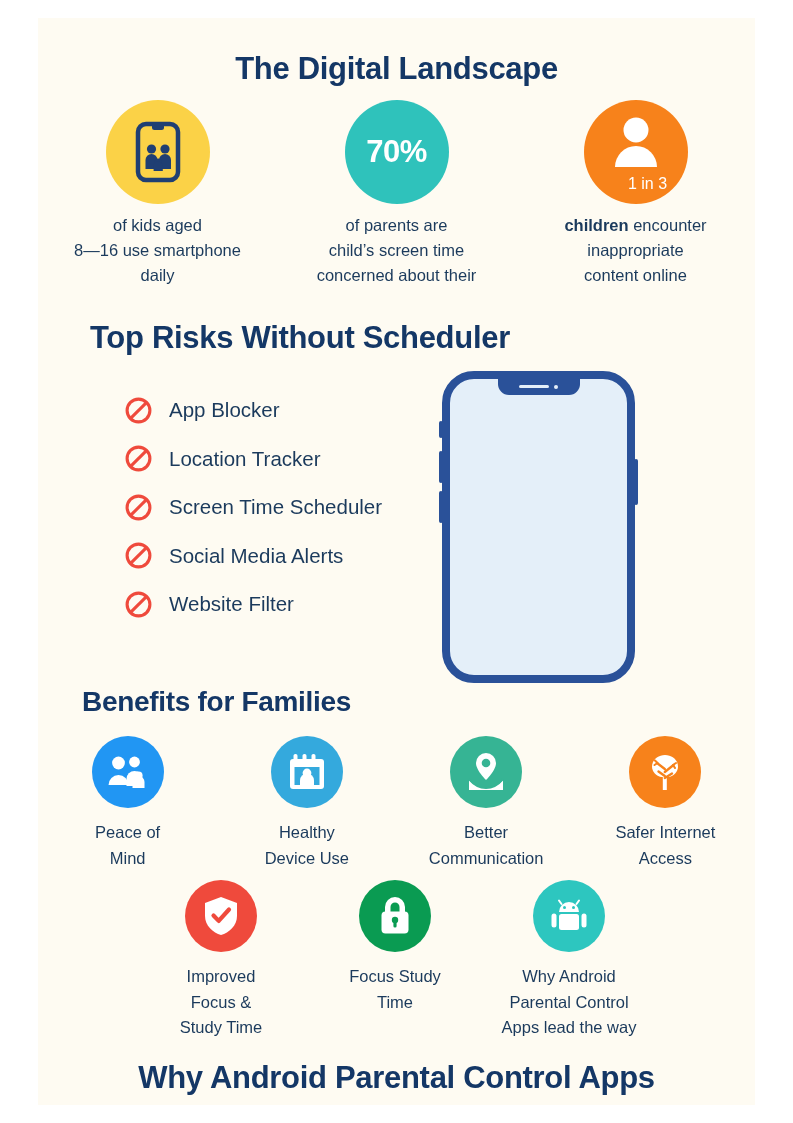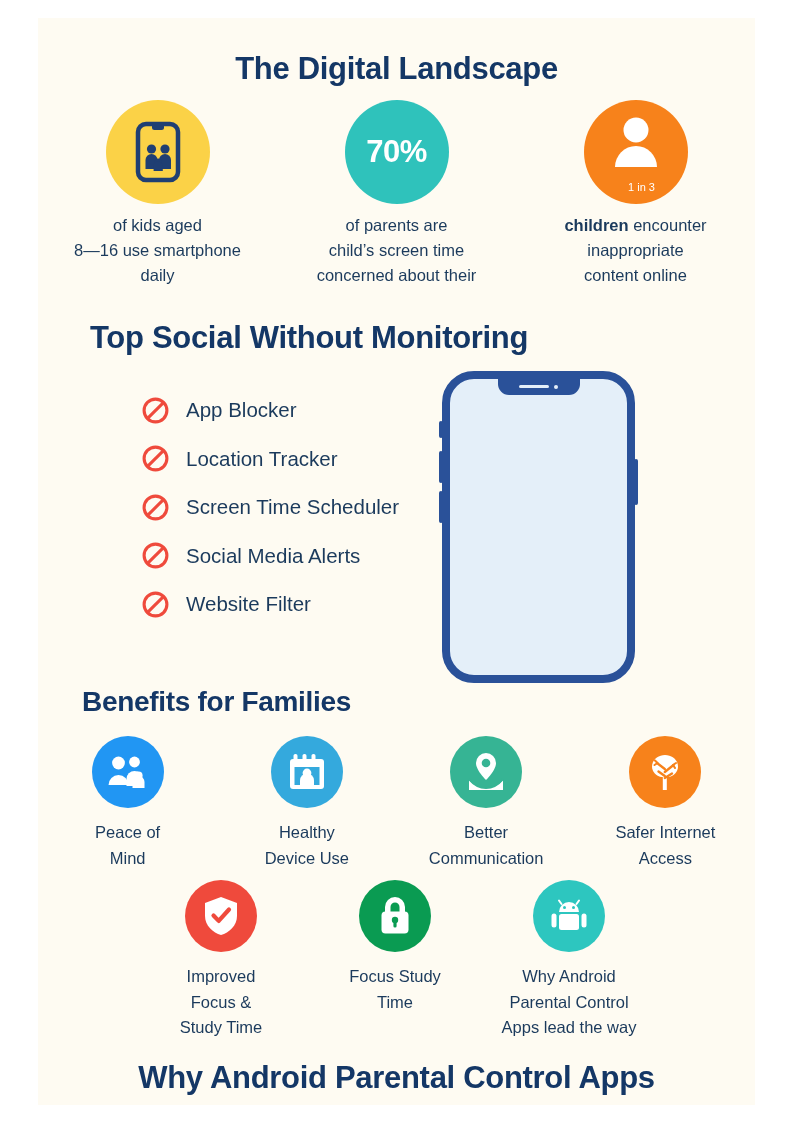--- a/index.html
+++ b/index.html
@@ -59,27 +59,27 @@
   .stat-caption {
     margin-top: 9px;
     text-align: center;
     color: #1b3a5c;
     font-size: 16.5px;
     line-height: 1.5;
   }
   .stat-caption b { font-weight: bold; }
   .pct-text { color: #ffffff; font-size: 31px; font-weight: bold; letter-spacing: -0.5px; }
   .one-in-three {
-    position: absolute; bottom: 11px; left: 6px; width: 100%;
-    text-align: center; color: #ffffff; font-size: 11px; font-weight: 500; margin-top: 8px;
+    position: absolute; bottom: 11px; left: 12px; width: 100%;
+    text-align: center; color: #ffffff; font-size: 16px; font-weight: 500; margin-top: 8px;
   }
 
   
   #risks-list {
-    position: absolute; left: 104px; top: 368px; width: 360px;
+    position: absolute; left: 87px; top: 368px; width: 360px;
   }
   .risk-row { display: flex; align-items: center; height: 48.5px; }
   .risk-label { color: #1b3a5c; font-size: 20.5px; margin-left: 17px; }
 
   
   #phone {
     position: absolute; left: 404px; top: 353px;
     width: 193px; height: 312px;
     border: 8px solid #2a5199;
     border-radius: 32px;
@@ -173,21 +173,21 @@
         <span class="one-in-three">1 in 3</span>
       </div>
       <div class="stat-caption">
         <div><b>children</b><span> encounter</span></div>
         <div>inappropriate</div>
         <div>content online</div>
       </div>
     </div>
   </div>
 
-  <h2 id="title-top-risks" class="h-title">Top Social Without Monitoring</h2>
+  <h2 id="title-top-risks" class="h-title">Top Risks Without Scheduler</h2>
 
   <div id="risks-list">
 
     <div class="risk-row">
       <span>
         <svg width="27" height="27" viewBox="0 0 27 27">
           <circle cx="13.5" cy="13.5" r="11.4" fill="none" stroke="#ef4a3c" stroke-width="3.1"></circle>
           <line x1="5.6" y1="21.4" x2="21.4" y2="5.6" stroke="#ef4a3c" stroke-width="3.1"></line>
         </svg>
       </span>

